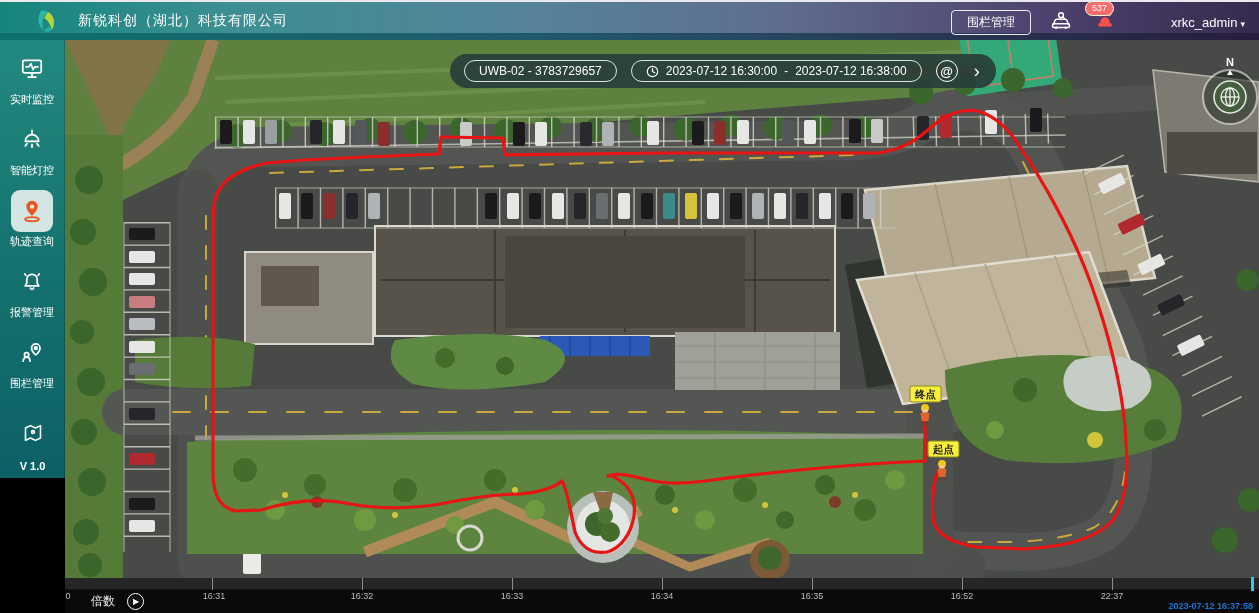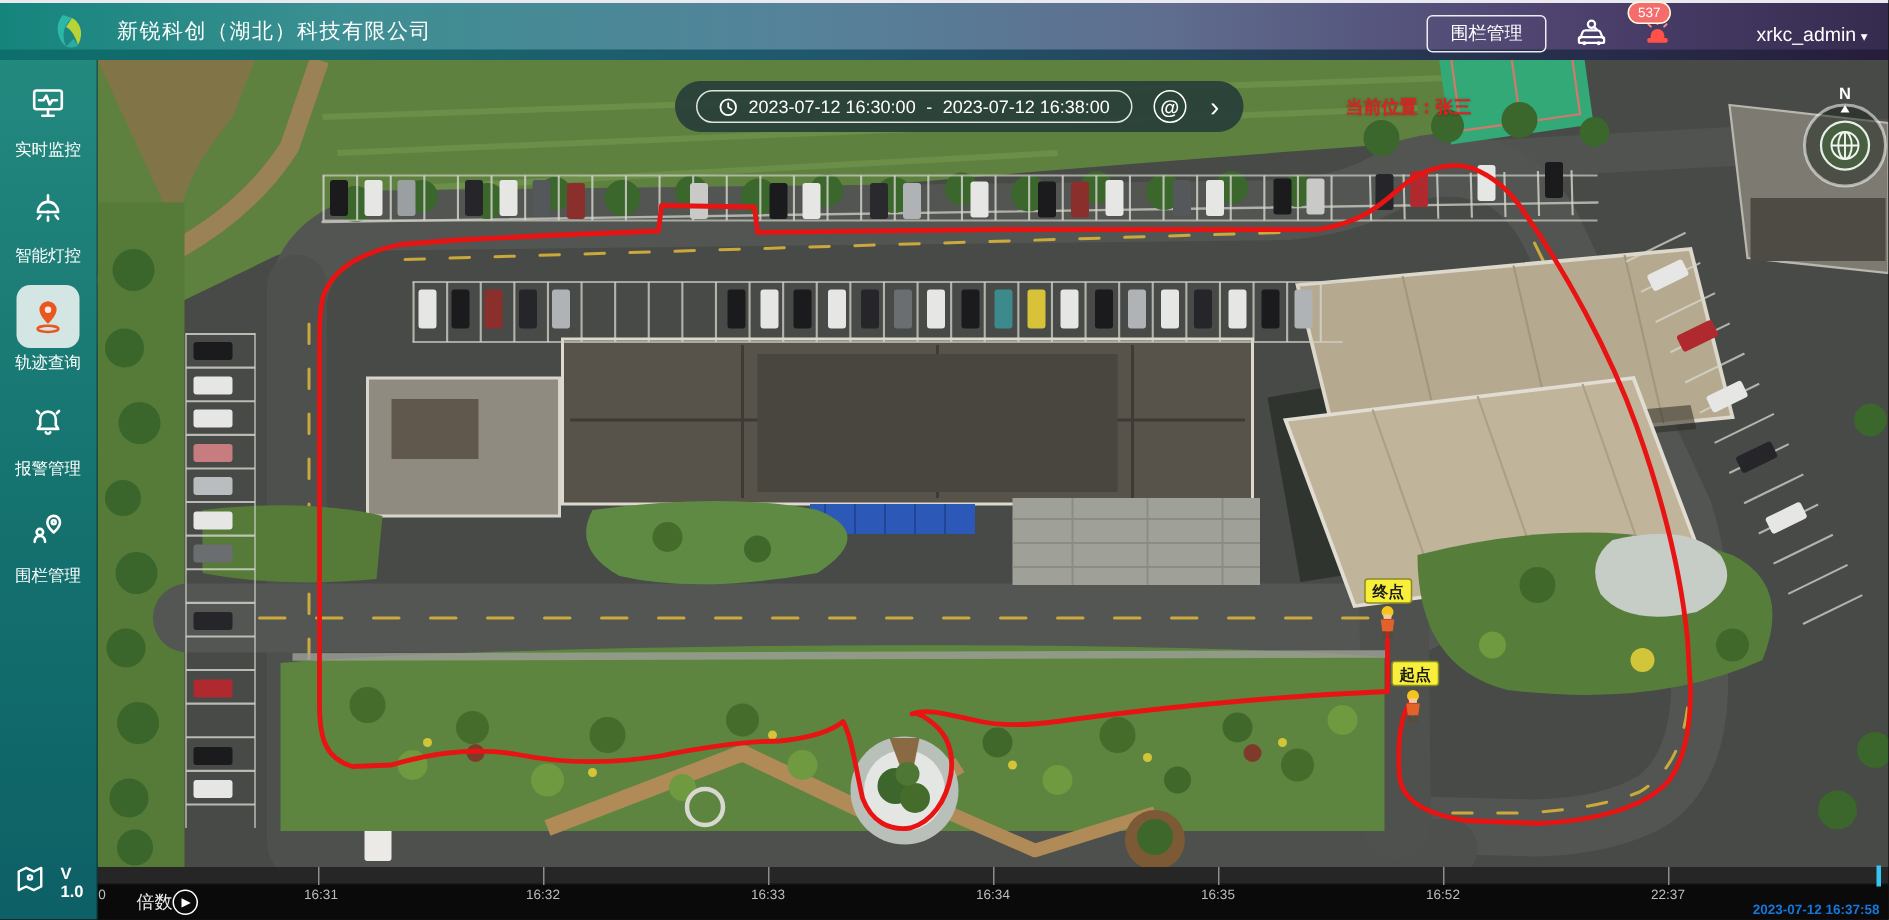--- a/index.html
+++ b/index.html
@@ -12,36 +12,36 @@
     background:linear-gradient(90deg,#15857c 0%,#3c8f92 18%,#55839a 42%,#5f6d8e 62%,#4f4370 82%,#352b4e 100%);
     border-top:2px solid #e9e9ef; display:flex; align-items:center; z-index:30; }
   #header:after { content:""; position:absolute; left:0; bottom:0; width:100%; height:7px;
     background:linear-gradient(90deg,#0b6b68 0%,#174f63 45%,#241a38 100%);
     opacity:.85; }
   .logo-wrap { margin-left:34px; width:28px; height:28px; position:relative; z-index:2; }
   .app-title { color:#fff; font-size:14px; font-weight:normal; margin-left:16px; letter-spacing:1px; z-index:2; }
   .header-right { position:absolute; right:14px; top:0; height:40px; display:flex; align-items:center; gap:16px; z-index:3; }
   .bigscreen-btn { color:#fff; font-size:12px; border:1px solid rgba(255,255,255,.9); border-radius:4px;
     padding:3px 15px; background:transparent; cursor:pointer; white-space:nowrap; }
-  .hdr-icon { position:relative; width:28px; height:26px; display:flex; align-items:center; justify-content:center; cursor:pointer; }
+  .hdr-icon { position:relative; width:28px; height:26px; display:flex; align-items:flex-start; justify-content:center; cursor:pointer; }
   .alarm-badge { position:absolute; top:-8px; left:-6px; background:#f56c6c; color:#fff; font-size:9px;
     padding:1px 6px; border-radius:8px; border:1px solid #ffd; line-height:11px; }
   .username { color:#fff; font-size:13px; cursor:pointer; white-space:nowrap;margin-left:36px; }
   .caret { font-size:9px; color:#fff; margin-left:3px; }
 
   
-  #sidebar { position:absolute; left:0; top:40px; width:65px; height:573px;
+  #sidebar { position:absolute; left:0; top:40px; width:65px; height:438px;
     background:linear-gradient(180deg,#23897f 0%,#14716e 55%,#0d6066 100%);
     border-right:1px solid rgba(0,0,0,.2); display:flex; flex-direction:column; align-items:center;
     padding-top:8px; z-index:20; }
   .sb-item { width:65px; height:71px; display:flex; flex-direction:column; align-items:center; cursor:pointer; }
   .sb-iconbox { width:42px; height:42px; display:flex; align-items:center; justify-content:center; border-radius:9px; }
   .sb-item.selected .sb-iconbox { background:rgba(238,245,243,.88); }
   .sb-label { color:#fff; font-size:11px; margin-top:2px; white-space:nowrap; }
-  .sb-bottom { position:absolute; bottom:6px; left:0; width:65px; display:flex; flex-direction:row; align-items:center; }
+  .sb-bottom { position:absolute; bottom:6px; left:0; width:65px; display:flex; flex-direction:column; align-items:center; }
   .sb-version { color:#fff; font-size:11px; font-weight:bold; margin-top:6px; }
   .sb-svg { stroke:#fff; fill:none; stroke-width:1.6; stroke-linecap:round; stroke-linejoin:round; }
 
   
   #map { position:absolute; left:65px; top:40px; width:1194px; height:538px; overflow:hidden; background:#474a46; }
   #map svg.mapsvg { position:absolute; left:0; top:0; }
   #map-toolbar { position:absolute; left:385px; top:14px; height:34px; display:flex; align-items:center; gap:14px;
     background:rgba(39,62,56,.92); border-radius:17px; padding:0 14px; z-index:10; }
   .pill { display:flex; align-items:center; gap:7px; border:1px solid rgba(255,255,255,.85); border-radius:15px;
     padding:3px 14px; color:#fff; font-size:12px; cursor:pointer; white-space:nowrap; }
@@ -50,21 +50,21 @@
   .chev { color:#fff; font-size:18px; line-height:18px; cursor:pointer; padding:0 2px; }
   #cur-pos { position:absolute; left:832px; top:23px; color:#e02020; font-size:12px; font-weight:bold;
     z-index:9; text-shadow:0 0 2px rgba(0,0,0,.3); white-space:nowrap; }
 
   
   #bottombar { position:absolute; left:65px; top:578px; width:1194px; height:35px; background:#0a0a0a; z-index:15; }
   #ruler { position:absolute; left:0; top:0; width:1194px; height:12px; background:#262626; border-bottom:1px solid #111; cursor:pointer; }
   .tickmark { position:absolute; top:0; width:1px; height:12px; background:#8c8c8c; }
   .ticklabel { position:absolute; top:13px; color:#bdbdbd; font-size:9px; transform:translateX(-50%); white-space:nowrap; }
   #playhead { position:absolute; top:-1px; width:3px; height:14px; background:#35c5f0; cursor:ew-resize; }
-  #speed-ctl { position:absolute; left:26px; bottom:3px; display:flex; align-items:flex-start; gap:0; }
+  #speed-ctl { position:absolute; left:26px; bottom:3px; display:flex; align-items:flex-start; gap:12px; }
   #speed-ctl .lbl { color:#eee; font-size:12px; }
   .play-btn { width:17px; height:17px; border-radius:50%; border:1.4px solid #fff; color:#fff; font-size:8px;
     display:flex; align-items:center; justify-content:center; cursor:pointer; padding-left:1px; }
   #cur-time { position:absolute; right:6px; bottom:2px; color:#1677d9; font-size:9px; font-weight:bold; }
 </style>
 </head>
 <body>
 
 <div id="app">
 
@@ -517,20 +517,23 @@
             <line x1="0" y1="-9" x2="0" y2="9"></line>
           <ellipse cx="0" cy="0" rx="4.5" ry="9"></ellipse>
         </g>
         <text x="0" y="-31" font-size="11" font-weight="bold" fill="#fff" text-anchor="middle">N</text>
         <path d="M-3,-22 L3,-22 L0,-27 Z" fill="#fff"></path>
       </g>
     </svg>
 
     <div id="map-toolbar">
       <div class="pill">
+        <span>UWB-02 - 3783729657</span>
+      </div>
+      <div class="pill">
         <svg width="13" height="13" viewBox="0 0 14 14" style="stroke:#fff;fill:none;stroke-width:1.3;stroke-linecap:round">
           <circle cx="7" cy="7" r="5.6"></circle>
             <polyline points="7,4 7,7 9.4,8.4"></polyline>
         </svg>
         <span>2023-07-12 16:30:00</span>
         <span>-</span>
         <span>2023-07-12 16:38:00</span>
       </div>
       <div class="at-icon">@</div>
       <div class="chev">›</div>

